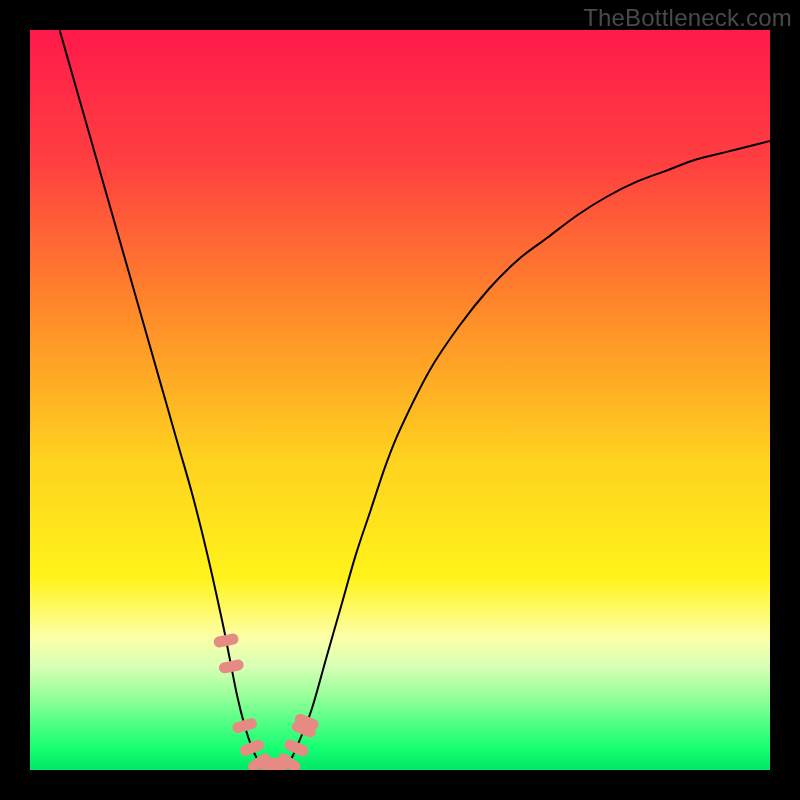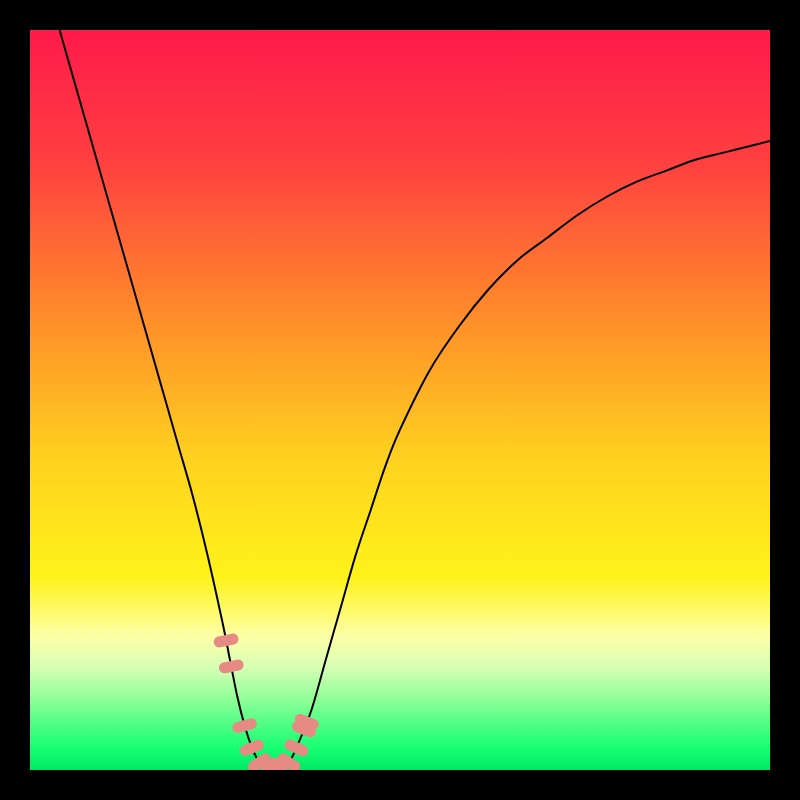--- a/index.html
+++ b/index.html
@@ -41,20 +41,21 @@
     width: 740px;
     height: 740px;
     z-index: 10;
   }
 </style>
 </head>
 <body>
 
 <div class="frame">
 
+  <div class="watermark">TheBottleneck.com</div>
 
   <div class="plot">
     <svg id="chart-svg" viewBox="0 0 740 740" preserveAspectRatio="none">
       <defs>
         <linearGradient id="bg-grad" x1="0" y1="0" x2="0" y2="1">
             <stop offset="0%" stop-color="#ff1a4b"></stop>
             <stop offset="18%" stop-color="#ff4040"></stop>
             <stop offset="38%" stop-color="#ff8a2a"></stop>
             <stop offset="57.99999999999999%" stop-color="#ffd21f"></stop>
             <stop offset="74%" stop-color="#fff31a"></stop>

